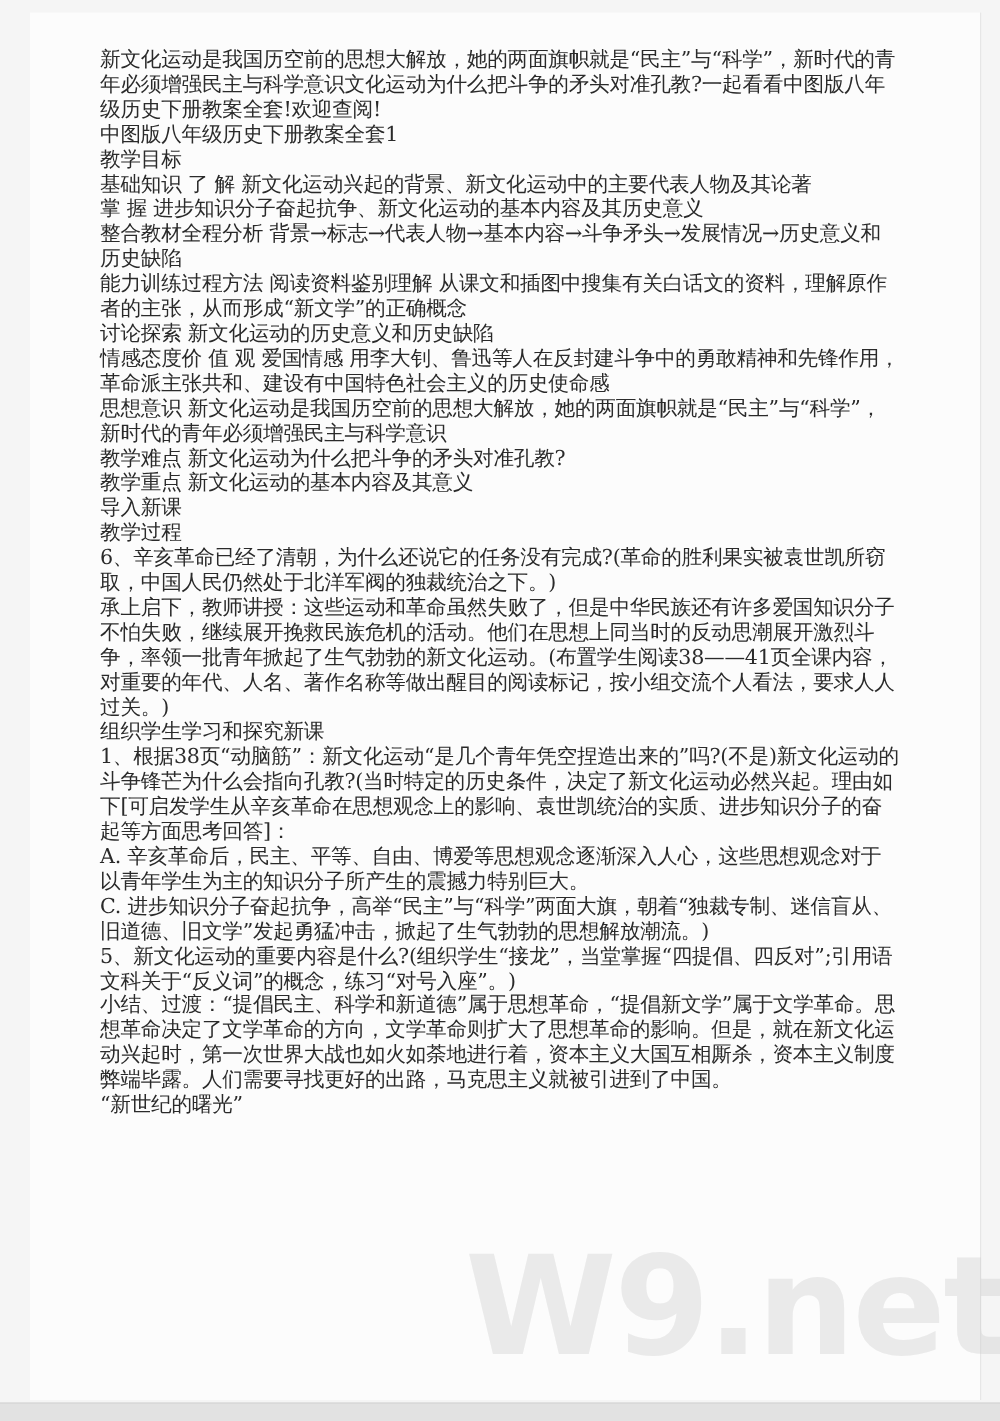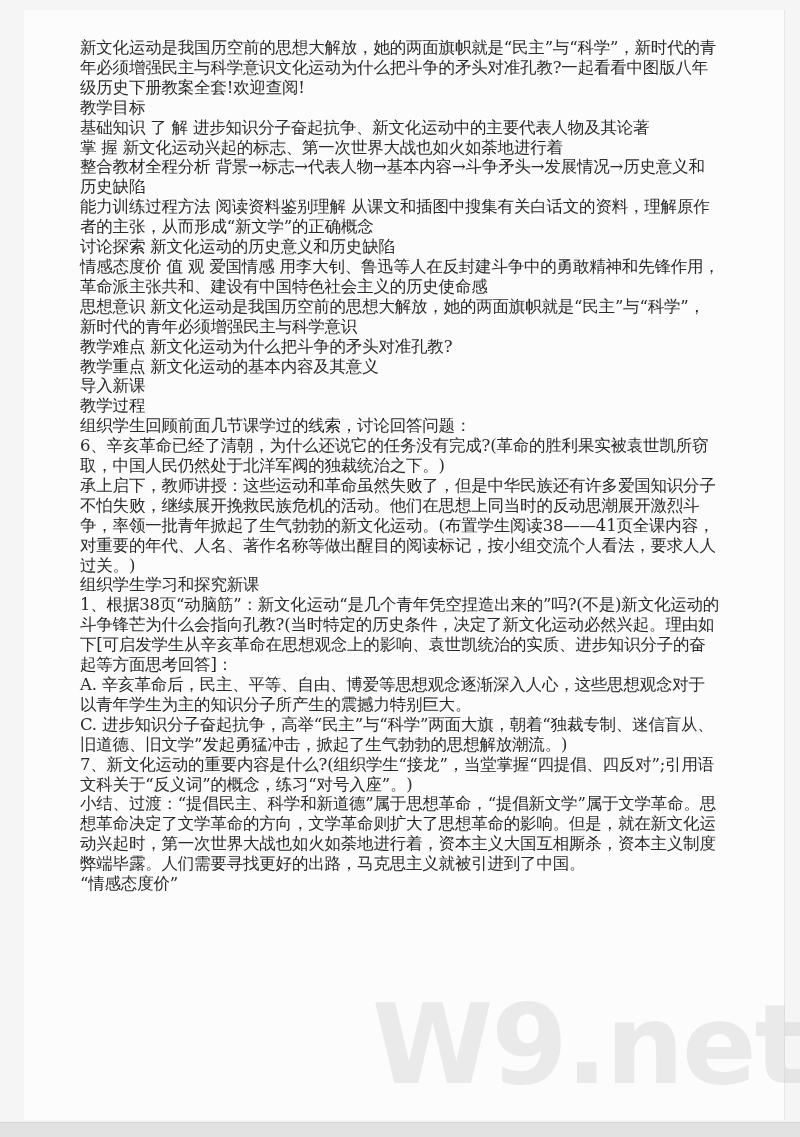--- a/index.html
+++ b/index.html
@@ -68,40 +68,40 @@
     }
   </style>
 </head>
 <body>
 
 <div class="page">
   <div class="sheet"></div>
 
   <div class="content">
     <p>新文化运动是我国历空前的思想大解放，她的两面旗帜就是“民主”与“科学”，新时代的青年必须增强民主与科学意识文化运动为什么把斗争的矛头对准孔教?一起看看中图版八年级历史下册教案全套!欢迎查阅!</p>
+    <p>中图版八年级历史下册教案全套1</p>
     <p>教学目标</p>
-    <p>基础知识 了 解 进步知识分子奋起抗争、新文化运动中的主要代表人物及其论著</p>
-    <p>掌 握 新文化运动兴起的标志、第一次世界大战也如火如荼地进行着</p>
+    <p>基础知识 了 解 新文化运动兴起的背景、新文化运动中的主要代表人物及其论著</p>
+    <p>掌 握 进步知识分子奋起抗争、新文化运动的基本内容及其历史意义</p>
     <p>整合教材全程分析 背景→标志→代表人物→基本内容→斗争矛头→发展情况→历史意义和历史缺陷</p>
     <p>能力训练过程方法 阅读资料鉴别理解 从课文和插图中搜集有关白话文的资料，理解原作者的主张，从而形成“新文学”的正确概念</p>
     <p>讨论探索 新文化运动的历史意义和历史缺陷</p>
     <p>情感态度价 值 观 爱国情感 用李大钊、鲁迅等人在反封建斗争中的勇敢精神和先锋作用，革命派主张共和、建设有中国特色社会主义的历史使命感</p>
     <p>思想意识 新文化运动是我国历空前的思想大解放，她的两面旗帜就是“民主”与“科学”，新时代的青年必须增强民主与科学意识</p>
     <p>教学难点 新文化运动为什么把斗争的矛头对准孔教?</p>
     <p>教学重点 新文化运动的基本内容及其意义</p>
     <p>导入新课</p>
     <p>教学过程</p>
-    <p>组织学生回顾前面几节课学过的线索，讨论回答问题：</p>
     <p>6、辛亥革命已经了清朝，为什么还说它的任务没有完成?(革命的胜利果实被袁世凯所窃取，中国人民仍然处于北洋军阀的独裁统治之下。)</p>
     <p>承上启下，教师讲授：这些运动和革命虽然失败了，但是中华民族还有许多爱国知识分子不怕失败，继续展开挽救民族危机的活动。他们在思想上同当时的反动思潮展开激烈斗争，率领一批青年掀起了生气勃勃的新文化运动。(布置学生阅读38——41页全课内容，对重要的年代、人名、著作名称等做出醒目的阅读标记，按小组交流个人看法，要求人人过关。)</p>
     <p>组织学生学习和探究新课</p>
     <p>1、根据38页“动脑筋”：新文化运动“是几个青年凭空捏造出来的”吗?(不是)新文化运动的斗争锋芒为什么会指向孔教?(当时特定的历史条件，决定了新文化运动必然兴起。理由如下[可启发学生从辛亥革命在思想观念上的影响、袁世凯统治的实质、进步知识分子的奋起等方面思考回答]：</p>
     <p>A. 辛亥革命后，民主、平等、自由、博爱等思想观念逐渐深入人心，这些思想观念对于以青年学生为主的知识分子所产生的震撼力特别巨大。</p>
     <p>C. 进步知识分子奋起抗争，高举“民主”与“科学”两面大旗，朝着“独裁专制、迷信盲从、旧道德、旧文学”发起勇猛冲击，掀起了生气勃勃的思想解放潮流。)</p>
-    <p>7、新文化运动的重要内容是什么?(组织学生“接龙”，当堂掌握“四提倡、四反对”;引用语文科关于“反义词”的概念，练习“对号入座”。)</p>
+    <p>5、新文化运动的重要内容是什么?(组织学生“接龙”，当堂掌握“四提倡、四反对”;引用语文科关于“反义词”的概念，练习“对号入座”。)</p>
     <p>小结、过渡：“提倡民主、科学和新道德”属于思想革命，“提倡新文学”属于文学革命。思想革命决定了文学革命的方向，文学革命则扩大了思想革命的影响。但是，就在新文化运动兴起时，第一次世界大战也如火如荼地进行着，资本主义大国互相厮杀，资本主义制度弊端毕露。人们需要寻找更好的出路，马克思主义就被引进到了中国。</p>
-    <p>“情感态度价”</p>
+    <p>“新世纪的曙光”</p>
   </div>
 
   <div class="watermark">W9.net</div>
 
   <div class="footer-bar"></div>
 </div>
 
 </body></html>

